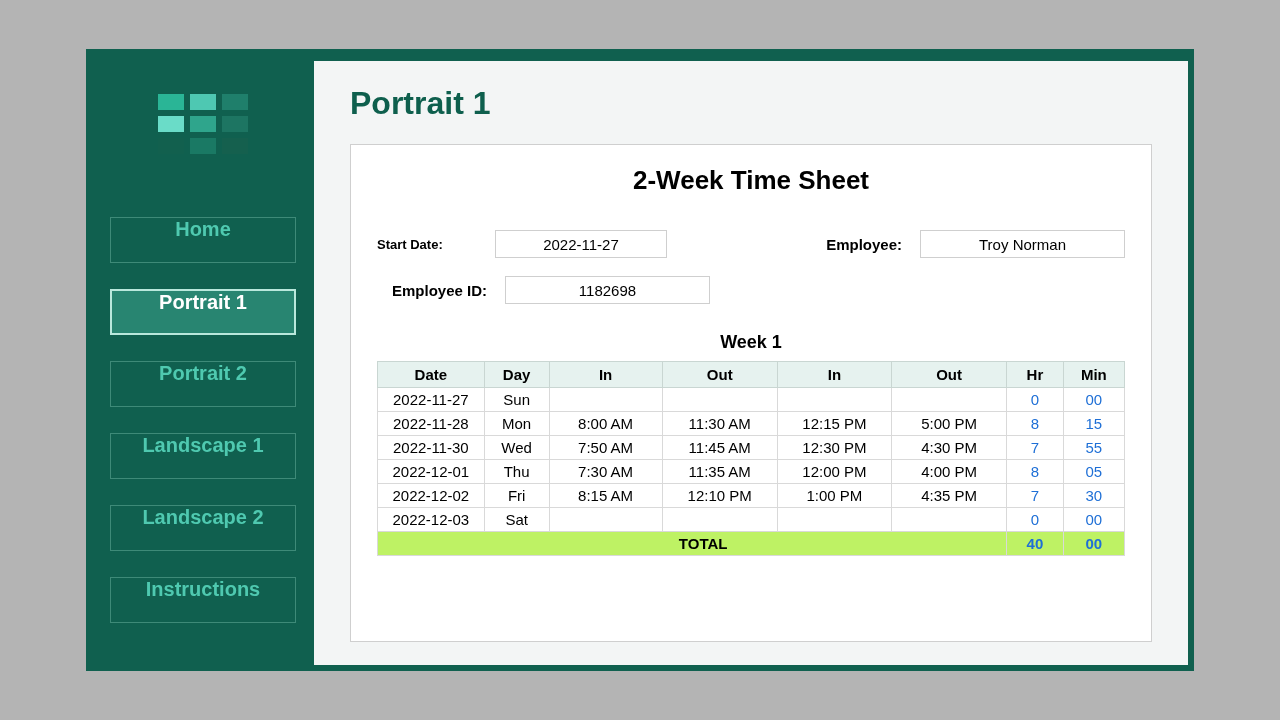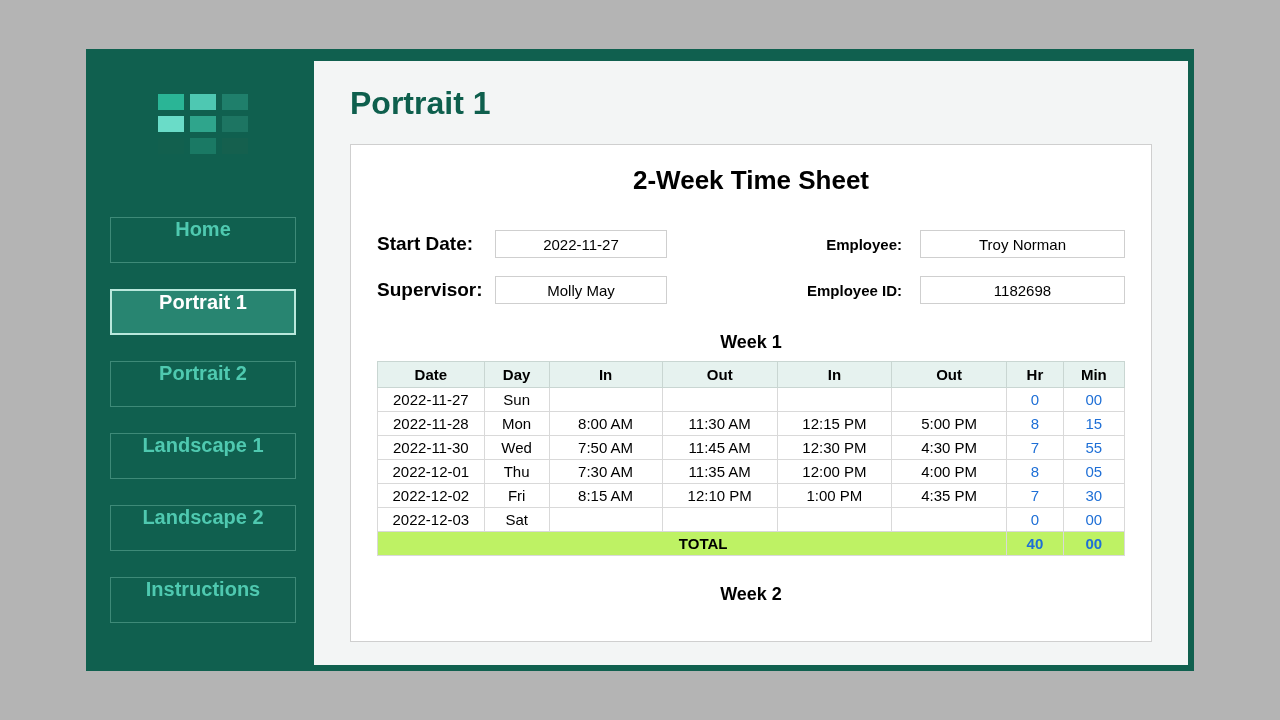--- a/index.html
+++ b/index.html
@@ -105,21 +105,21 @@
     justify-content: space-between;
     margin-bottom: 18px;
   }
   .meta-group {
     display: flex;
     align-items: center;
     gap: 18px;
   }
   .meta-label {
     font-weight: 700;
-    font-size: 19px;
+    font-size: 13px;
     width: 100px;
   }
   .meta-label-r {
     font-weight: 700;
     font-size: 15px;
     width: 110px;
     text-align: right;
   }
   .meta-input {
     width: 172px;
@@ -224,24 +224,20 @@
           <div class="meta-label">Start Date:</div>
           <input class="meta-input" value="2022-11-27" style="">
         </div>
         <div class="meta-group">
           <div class="meta-label-r">Employee:</div>
           <input class="meta-input-r" value="Troy Norman" style="">
         </div>
       </div>
 
       <div class="meta-row">
-        <div class="meta-group">
-          <div class="meta-label">Supervisor:</div>
-          <input class="meta-input" value="Molly May" style="">
-        </div>
         <div class="meta-group">
           <div class="meta-label-r">Employee ID:</div>
           <input class="meta-input-r" value="1182698" style="">
         </div>
       </div>
 
       <div class="week-title">Week 1</div>
 
       <table class="timesheet">
         <thead>
@@ -320,17 +316,16 @@
           </tbody>
         <tbody>
           <tr class="total-row">
             <td colspan="6" class="total-label">TOTAL</td>
             <td class="num-blue">40</td>
             <td class="num-blue">00</td>
           </tr>
         </tbody>
       </table>
 
-      <div class="week-title">Week 2</div>
     </div>
   </div>
 
 </div>
 
 </body></html>

